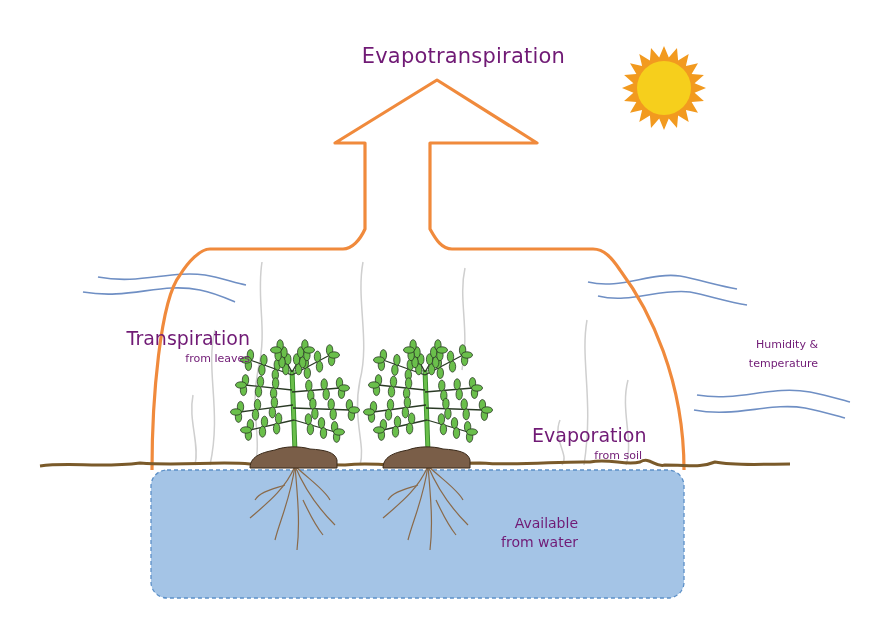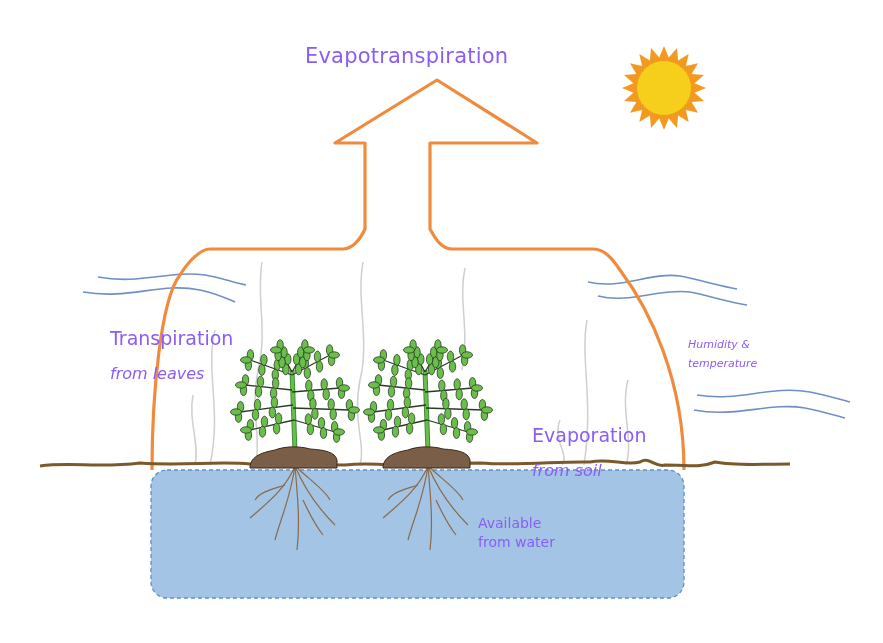--- a/index.html
+++ b/index.html
@@ -1,25 +1,25 @@
 <!DOCTYPE html>
 <html><head>
 <meta charset="utf-8">
 <style>
   html, body { margin: 0; padding: 0; background: #ffffff; }
   body { width: 883px; height: 643px; position: relative; overflow: hidden;
          font-family: "DejaVu Sans", sans-serif; color: #222; }
   svg#diagram { position: absolute; left: 0; top: 0; }
-  .lbl { position: absolute; text-align: left; white-space: nowrap; color: #8b5cf6; }
+  .lbl { position: absolute; text-align: right; white-space: nowrap; color: #701a75; }
   .title { left: 305px; top: 44px; width: 260px; font-size: 21px; letter-spacing: 0.2px; }
   .main { font-size: 19px; }
-  .sub { font-size: 16px; display: block; margin-top: 15px; font-style: italic; }
+  .sub { font-size: 11px; display: block; margin-top: 3px; }
   .transp { left: 110px; top: 327px; width: 140px; }
   .evap { left: 532px; top: 424px; width: 110px; }
-  .humid { left: 688px; top: 335px; width: 100px; font-size: 11px; line-height: 19px; font-style: italic; }
+  .humid { left: 718px; top: 335px; width: 100px; font-size: 11px; line-height: 19px; }
   .water { left: 478px; top: 514px; width: 100px; font-size: 14px; line-height: 19px; }
 </style>
 </head>
 <body>
 
 <svg id="diagram" width="883" height="643" viewBox="0 0 883 643">
 
   <rect x="151" y="470" width="533" height="128" rx="16" ry="16" fill="#a4c4e6" stroke="#5c90c8" stroke-width="1.3" stroke-dasharray="4 3"></rect>
 
   <g fill="none" stroke="#cfcfcf" stroke-width="1.5">

